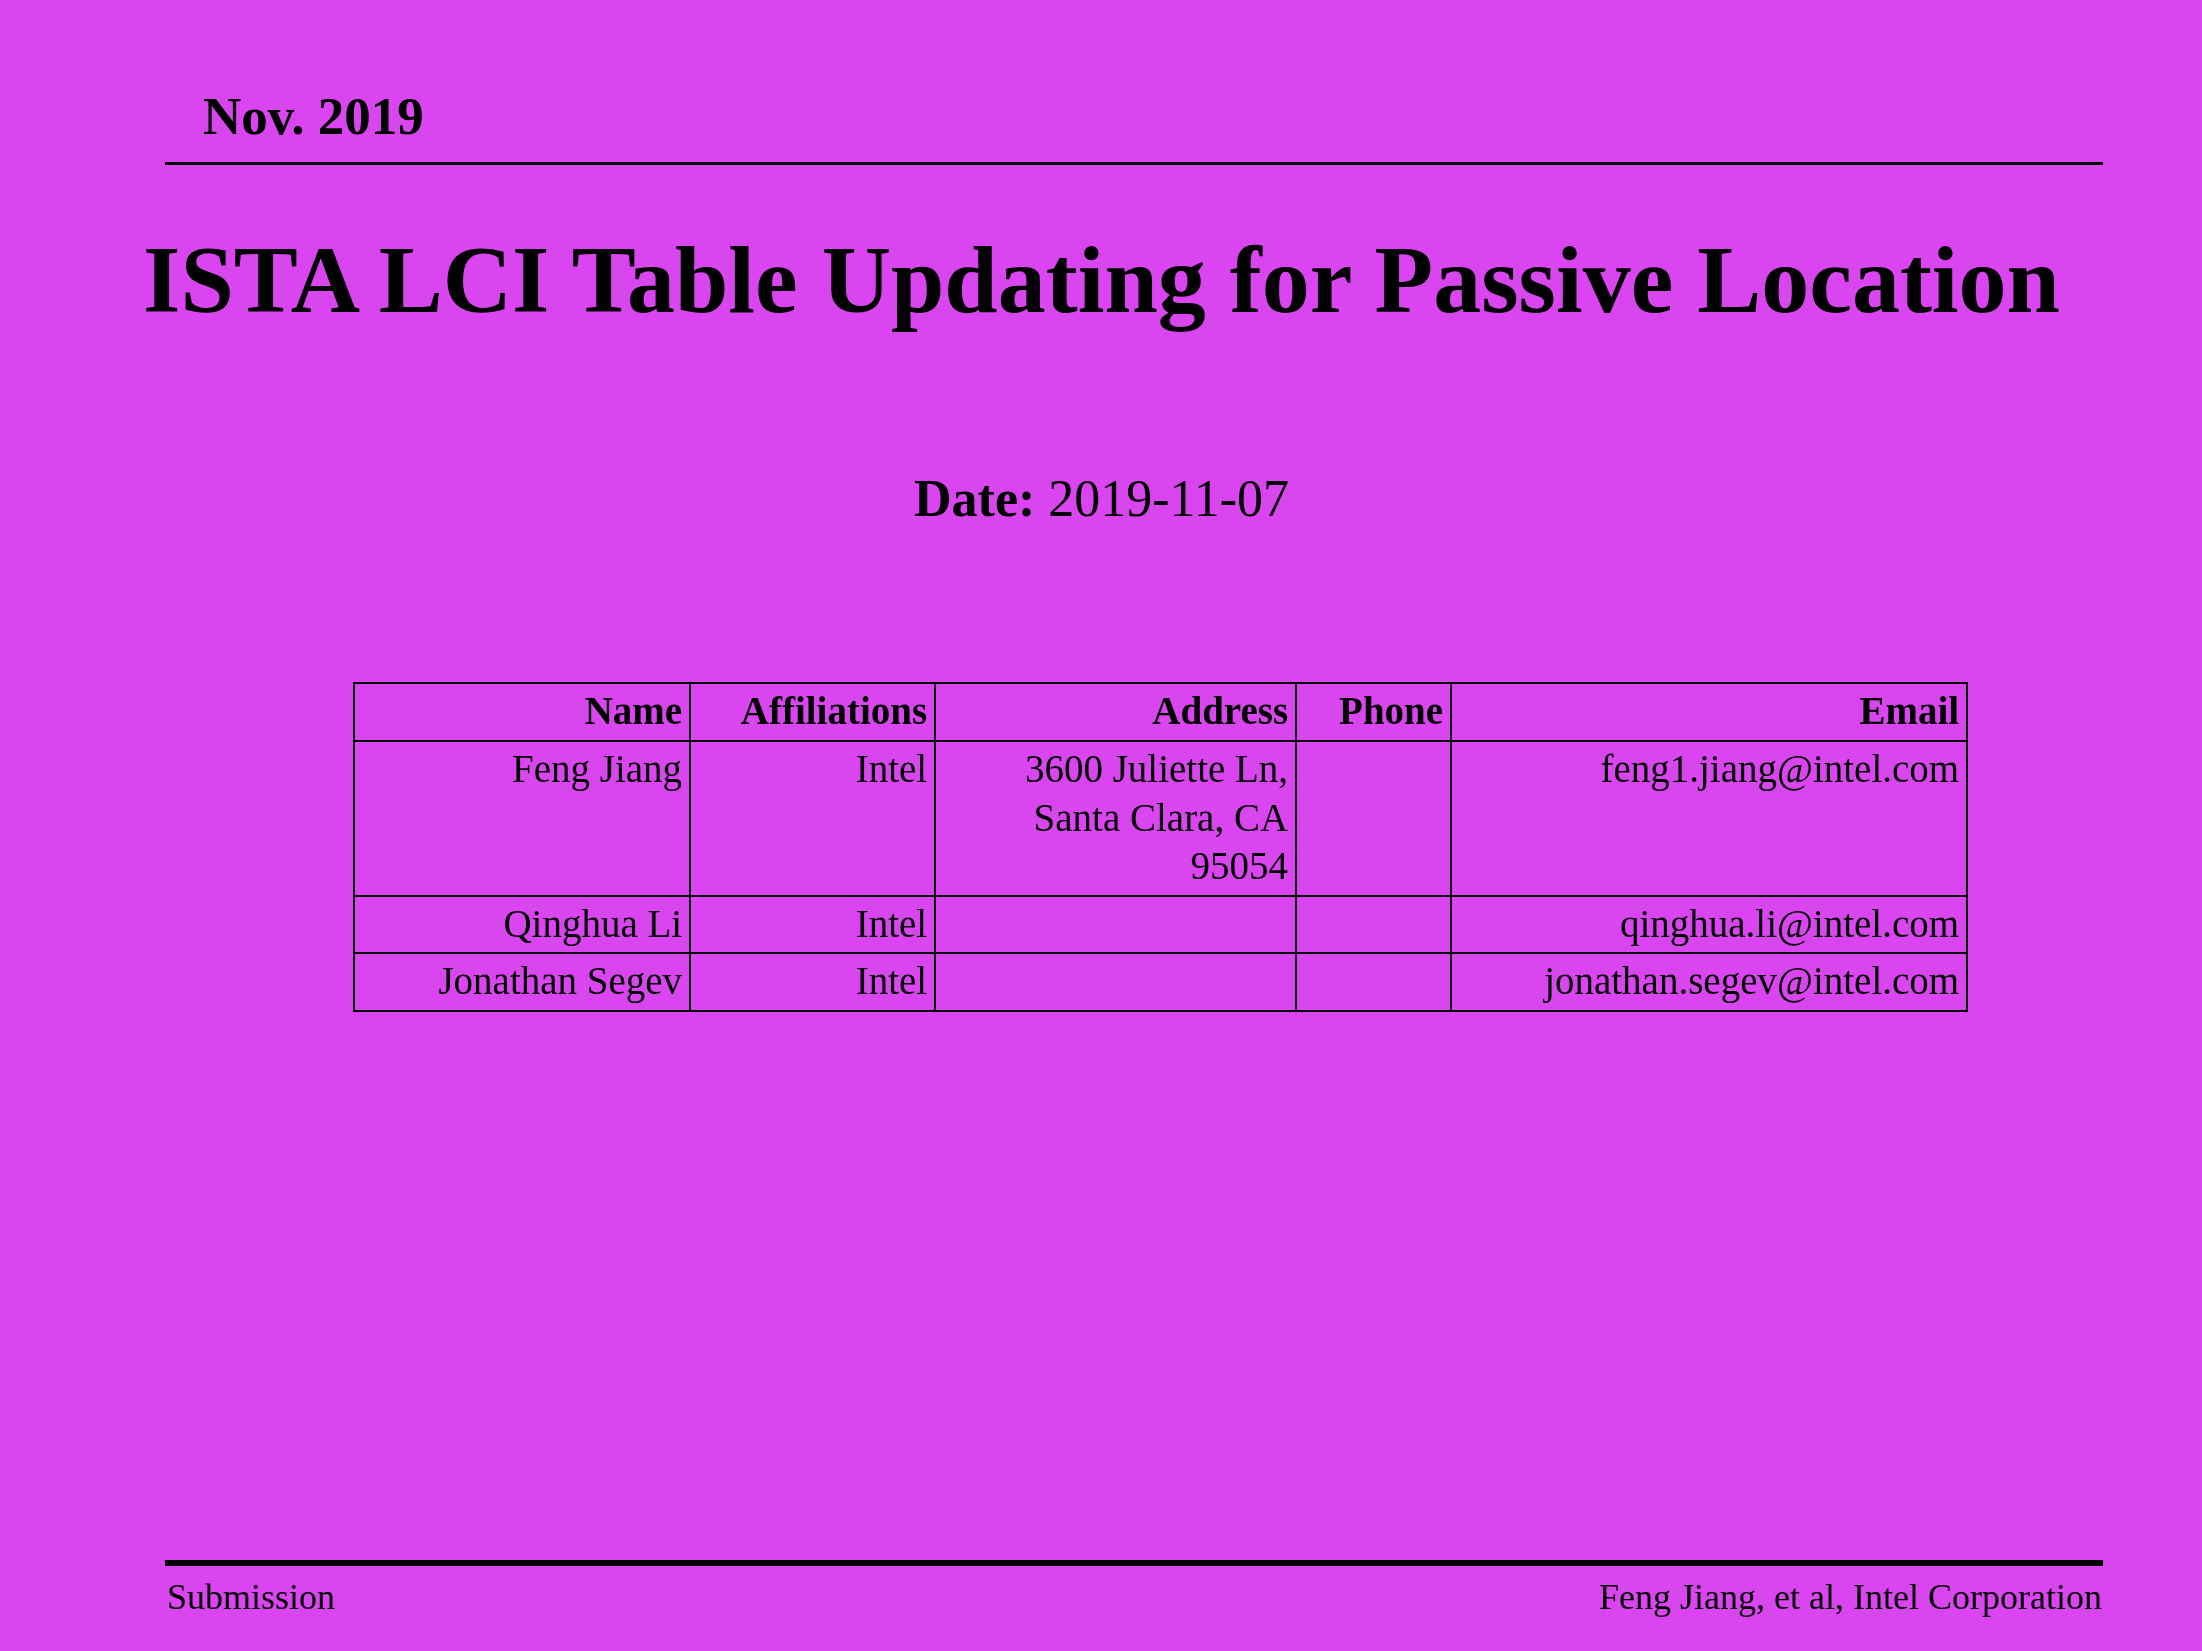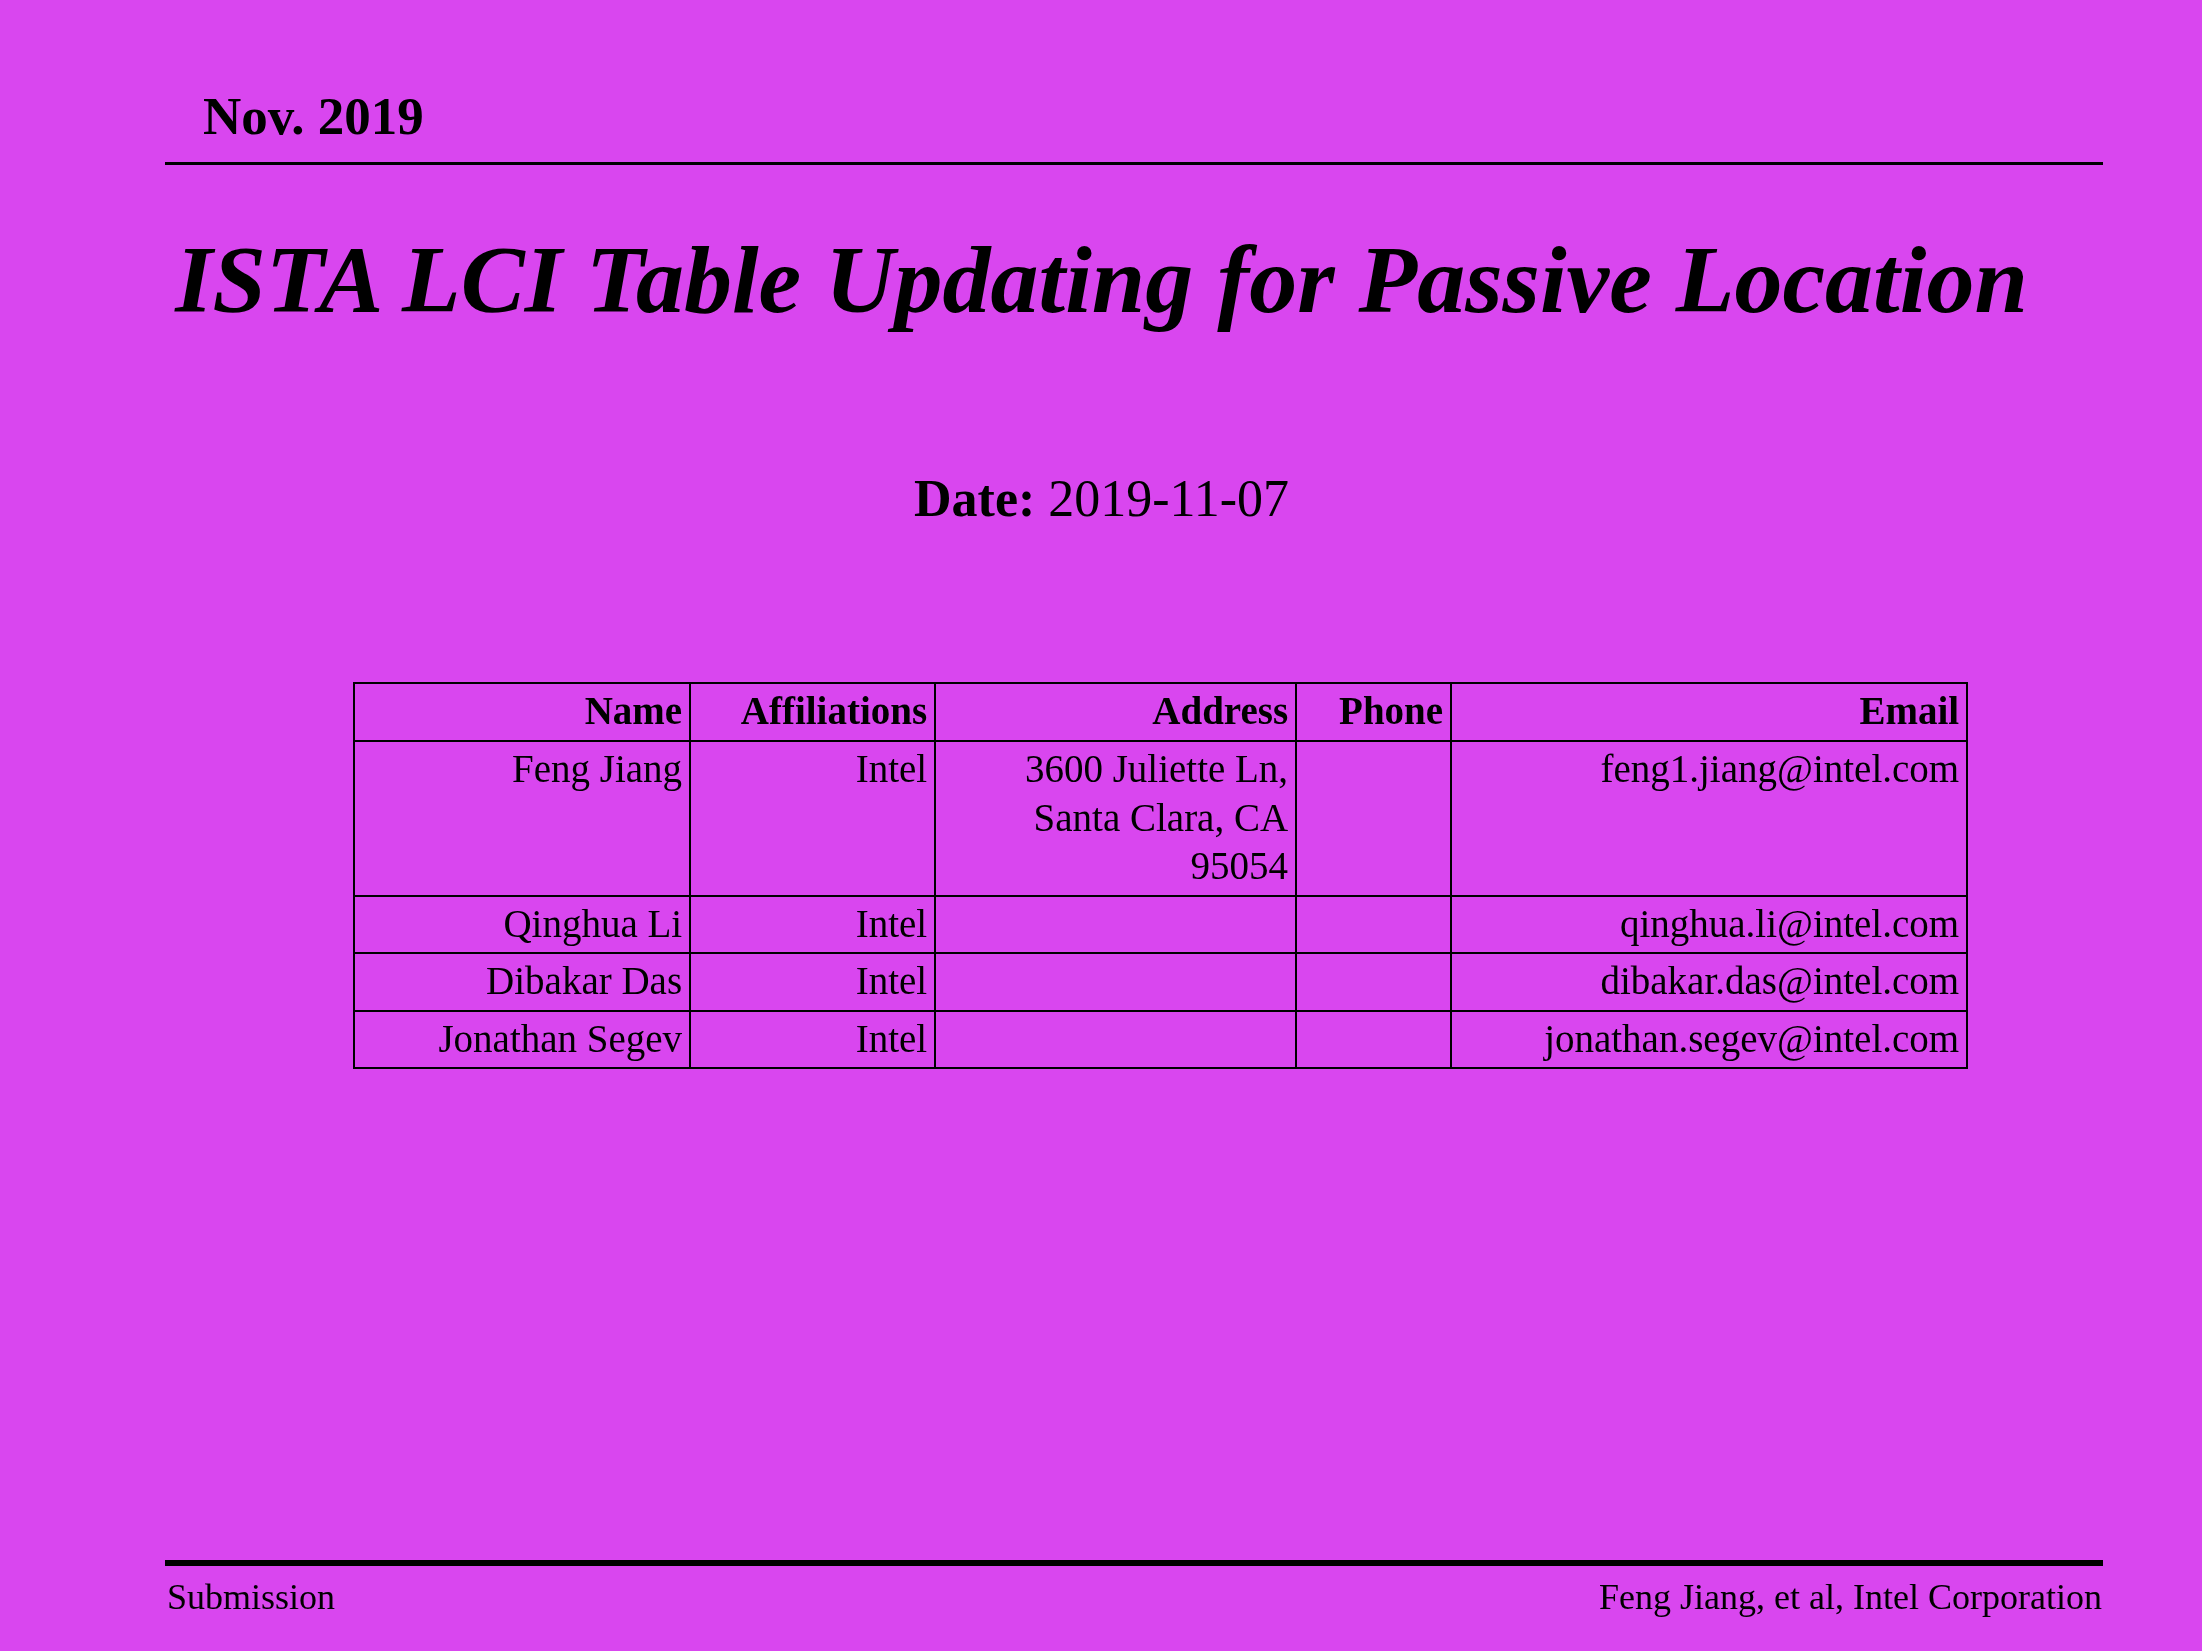--- a/index.html
+++ b/index.html
@@ -45,21 +45,20 @@
   .slide-title {
     position: absolute;
     left: 0;
     right: 0;
     top: 225px;
     text-align: center;
     font-size: 96px;
     font-weight: bold;
     line-height: 1.15;
     white-space: nowrap;
-    font-style: italic;
   }
   
   .date-line {
     position: absolute;
     left: 0;
     right: 0;
     top: 469px;
     text-align: center;
     font-size: 52px;
     white-space: nowrap;
@@ -168,27 +167,20 @@
         <td>feng1.jiang@intel.com</td>
       </tr>
       <tr class="row-single">
         <td>Qinghua Li</td>
         <td>Intel</td>
         <td></td>
         <td></td>
         <td>qinghua.li@intel.com</td>
       </tr>
       <tr class="row-single">
-        <td>Dibakar Das</td>
-        <td>Intel</td>
-        <td></td>
-        <td></td>
-        <td>dibakar.das@intel.com</td>
-      </tr>
-      <tr class="row-single">
         <td>Jonathan Segev</td>
         <td>Intel</td>
         <td></td>
         <td></td>
         <td>jonathan.segev@intel.com</td>
       </tr>
     </tbody>
   </table>
 
   <div class="footer-rule"></div>

